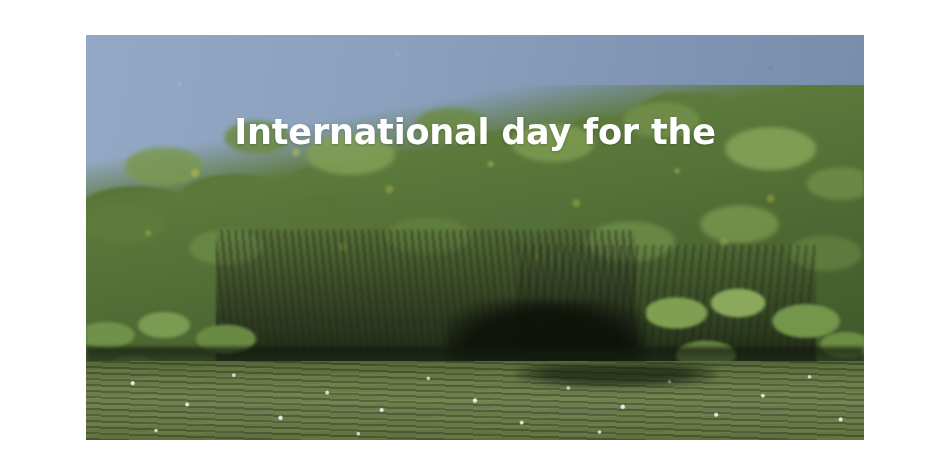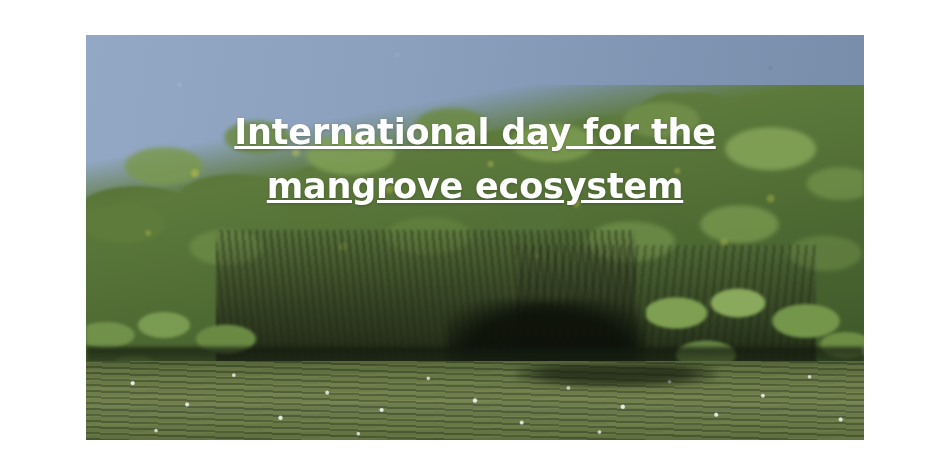--- a/index.html
+++ b/index.html
@@ -259,21 +259,20 @@
     width: 950px;
     text-align: center;
     color: #ffffff;
     font-family: "DejaVu Sans", "Liberation Sans", sans-serif;
     font-weight: bold;
     font-size: 35px;
     line-height: 54px;
     letter-spacing: -0.2px;
     text-shadow: 0 1px 3px rgba(0,0,0,.22);
     pointer-events: none;
-    text-decoration: underline;
   }
   #headline .line { display: block; white-space: nowrap; }
 </style>
 </head>
 <body>
 
 <div id="canvas">
 
   <div id="photo">
 
@@ -291,16 +290,15 @@
     <div class="bush-right"></div>
 
     <div class="waterline"></div>
     <div class="water"></div>
     <div class="water-dark-patch"></div>
 
   </div>
 
   <div id="headline">
     <span class="line">International day for the</span>
-    <span class="line">mangrove ecosystem</span>
   </div>
 
 </div>
 
 </body></html>

